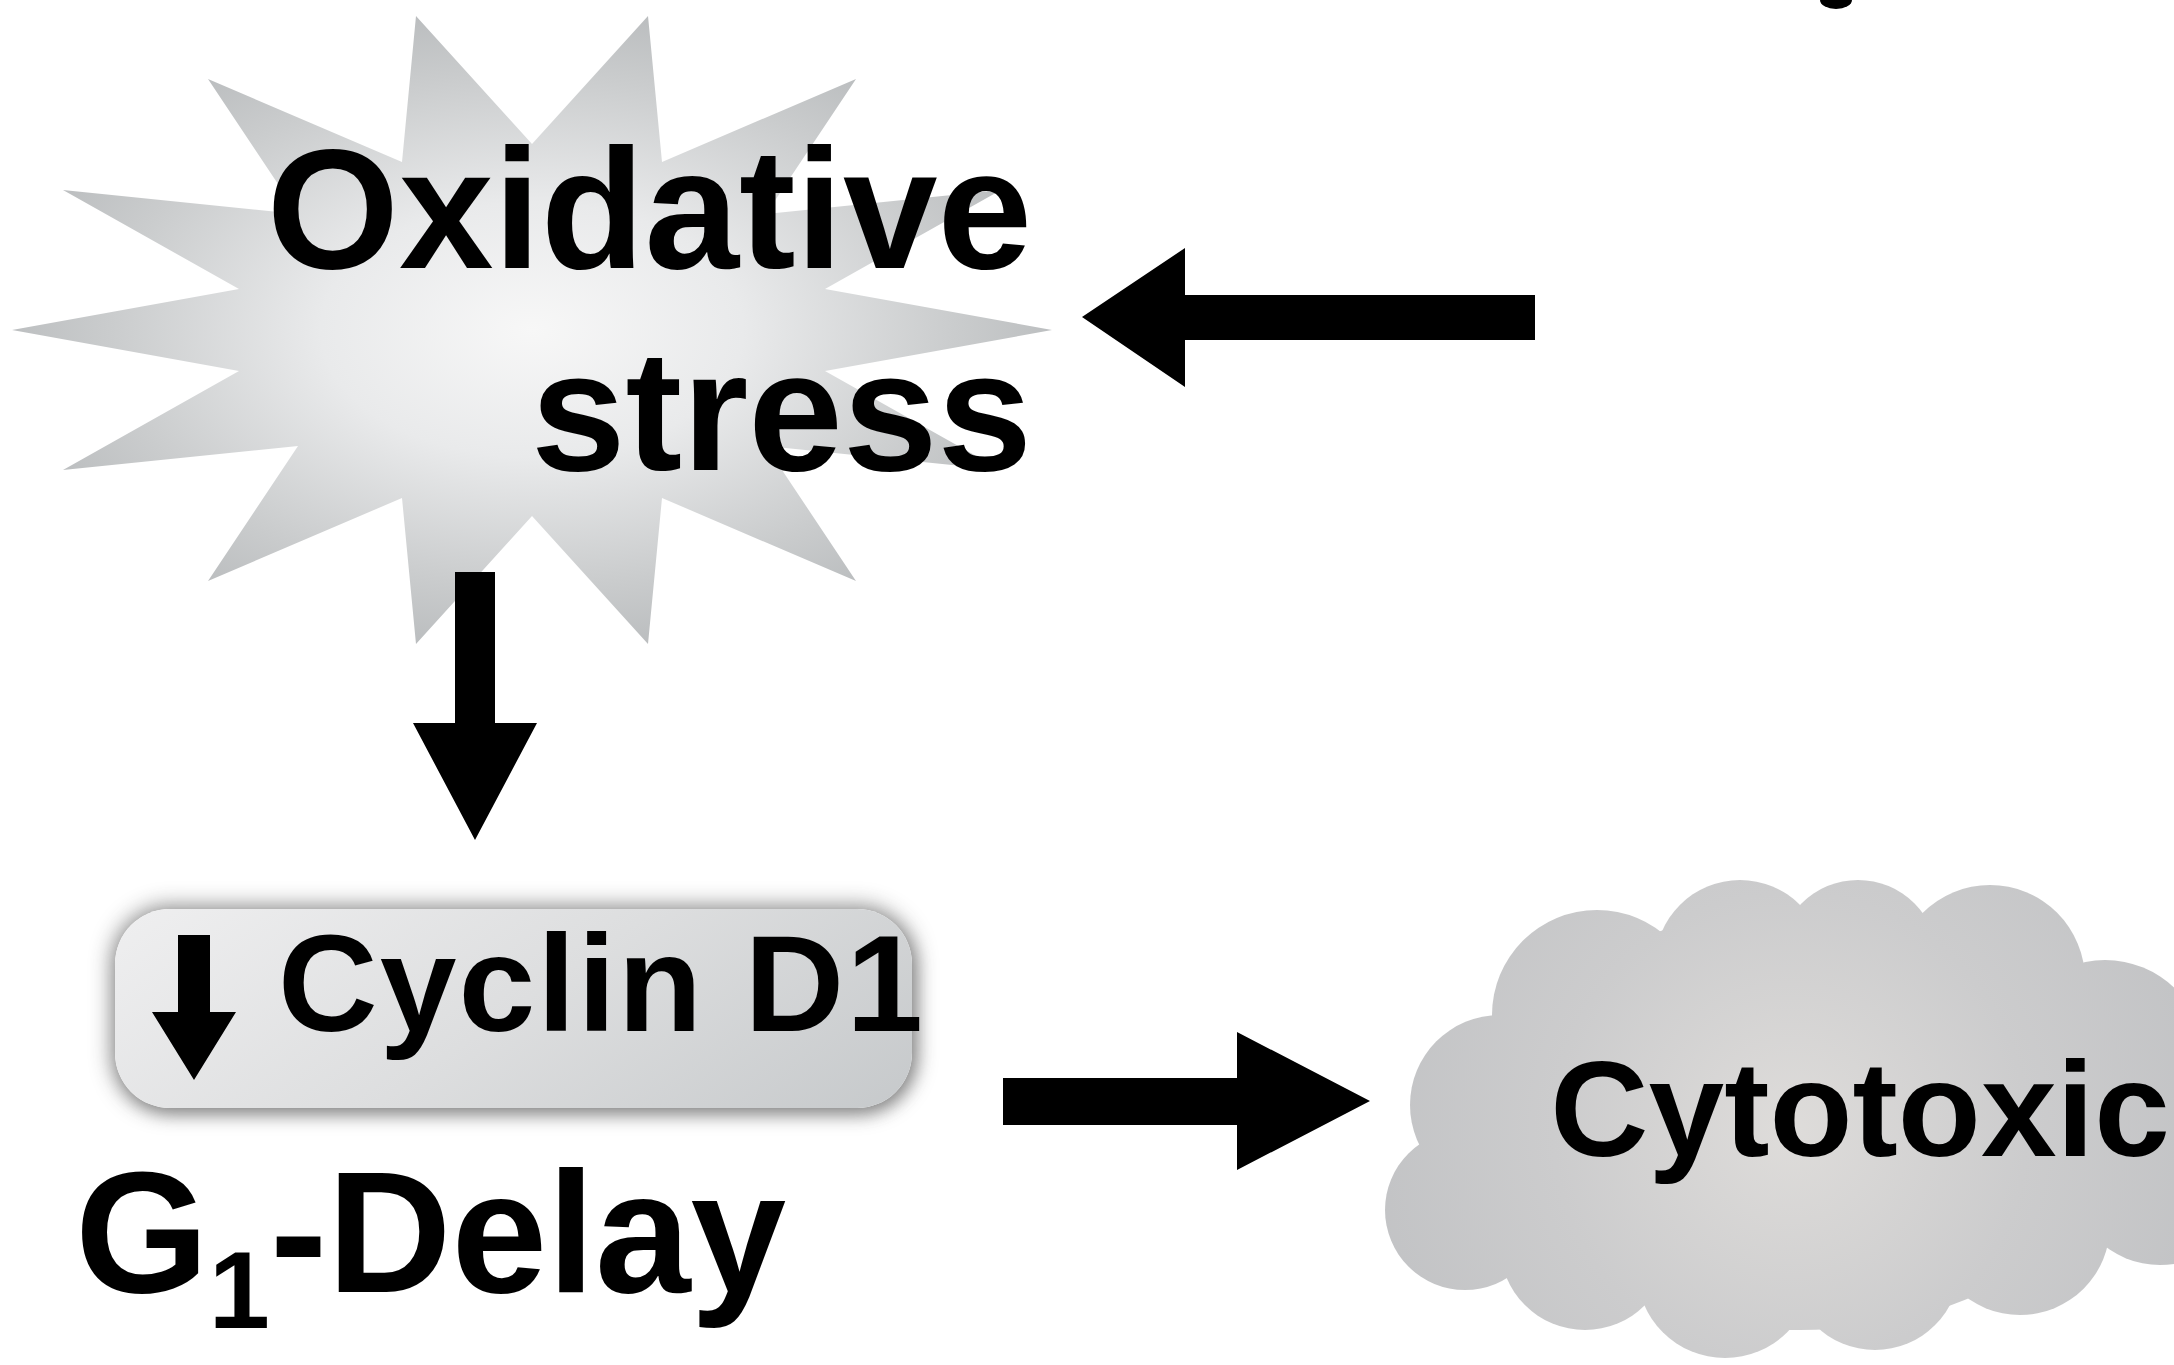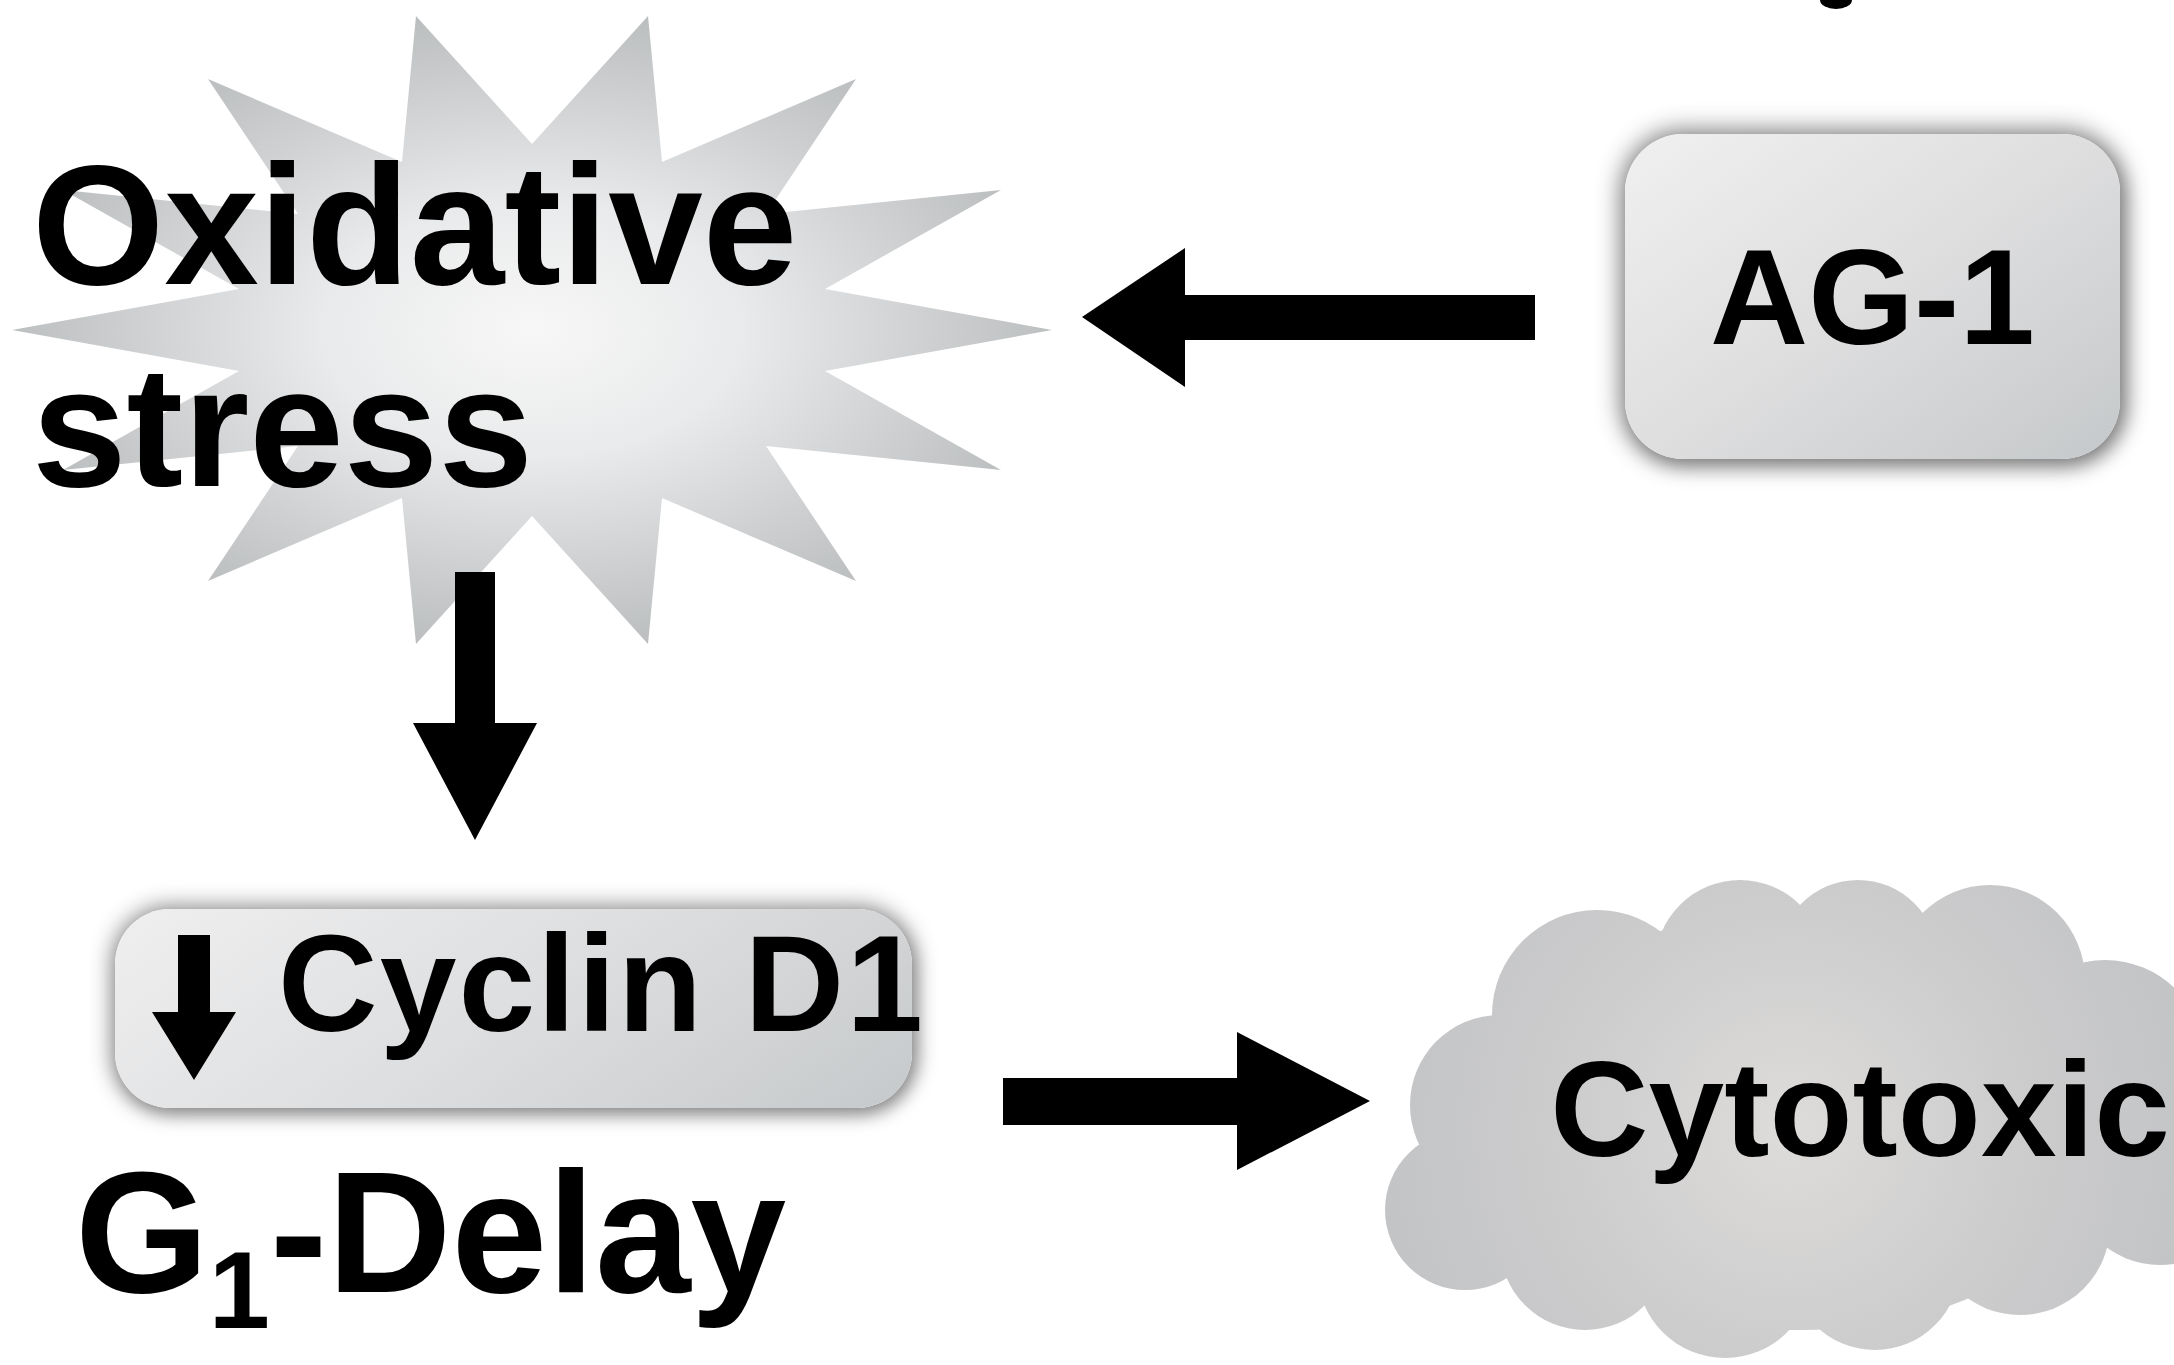--- a/index.html
+++ b/index.html
@@ -38,23 +38,23 @@
   }
   #arrow-layer{z-index:4;pointer-events:none;}
   .label{
     position:absolute;
     color:#000;
     font-weight:bold;
     z-index:6;
     white-space:nowrap;
   }
   #label-oxidative{
-    left:32px;top:124px;width:1000px;
+    left:32px;top:108px;width:1000px;
     font-size:170px;line-height:202px;
-    text-align:left;
+    text-align:right;
   }
   #label-ag1{
     font-size:136px;line-height:136px;
     position:relative;z-index:6;
     color:#000;font-weight:bold;
   }
   #label-cyclin{
     left:230px;top:914px;
     font-size:138px;line-height:138px;
     letter-spacing:2px;
@@ -108,23 +108,20 @@
       <circle cx="1500" cy="1105" r="90"></circle>
       <circle cx="1465" cy="1210" r="80"></circle>
       <circle cx="1585" cy="1245" r="85"></circle>
       <circle cx="1725" cy="1270" r="88"></circle>
       <circle cx="1875" cy="1265" r="85"></circle>
       <circle cx="2020" cy="1225" r="90"></circle>
       <ellipse cx="1800" cy="1120" rx="320" ry="210"></ellipse>
     </g>
   </svg>
 
-  <div id="node-ag1">
-    <span id="label-ag1">AG-1</span>
-  </div>
 
   <div id="node-cyclin"></div>
 
   <svg id="arrow-layer" class="layer">
     <polygon fill="#000000" points="1082,317 1185,248 1185,295 1535,295 1535,340 1185,340 1185,387"></polygon>
     <polygon fill="#000000" points="455,572 495,572 495,723 537,723 475,840 413,723 455,723"></polygon>
     <polygon fill="#000000" points="1003,1078 1237,1078 1237,1032 1370,1101 1237,1170 1237,1125 1003,1125"></polygon>
     <polygon fill="#000000" points="178,935 210,935 210,1012 236,1012 194,1080 152,1012 178,1012"></polygon>
     <ellipse fill="#000000" cx="1836" cy="0" rx="16" ry="9"></ellipse>
   </svg>

